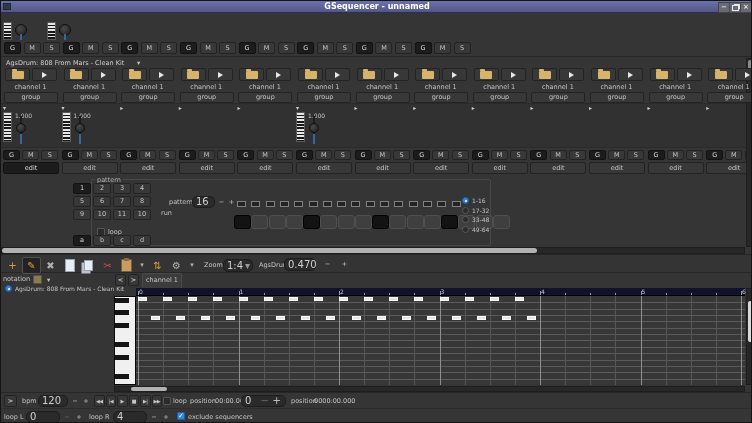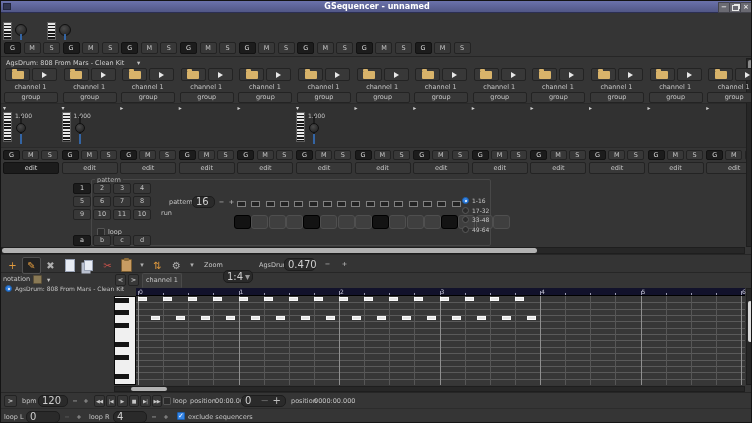--- a/index.html
+++ b/index.html
@@ -423,21 +423,21 @@
         <div class="tbtn" style="left: 97px; width: 17px; color: rgb(200, 82, 74);">✂</div>
         <div class="tbtn" style="left: 116px; width: 17px;">
           <div class="shape-paste"></div>
         </div>
         <div class="tbtn" style="left: 135px; width: 10px; color: rgb(176, 176, 176); font-size: 7px;">▾</div>
         <div class="tbtn" style="left: 147px; width: 17px; color: rgb(224, 154, 62);">⇅</div>
         <div class="tbtn" style="left: 166px; width: 17px; color: rgb(176, 176, 176);">⚙</div>
         <div class="tbtn" style="left: 185px; width: 10px; color: rgb(176, 176, 176); font-size: 7px;">▾</div>
       </div>
     <div class="lbl" style="left:203px;top:6px">Zoom</div>
-    <div class="entry" style="left:222px;top:15px;width:30px;height:13px;justify-content:space-between;padding-right:2px">
+    <div class="entry" style="left:222px;top:4px;width:30px;height:13px;justify-content:space-between;padding-right:2px">
       <span>1:4</span>
       <span style="color:#999">▾</span>
     </div>
     <div class="lbl" style="left:258px;top:6px">AgsDrum</div>
     <div class="entry" style="left:283px;top:3px;width:32px;height:13px">
       <span>0.470</span>
     </div>
     <div class="btn" style="left:320px;top:3px;width:13px;height:13px;background:transparent;border-color:transparent">
       <span>−</span>
       </div>

